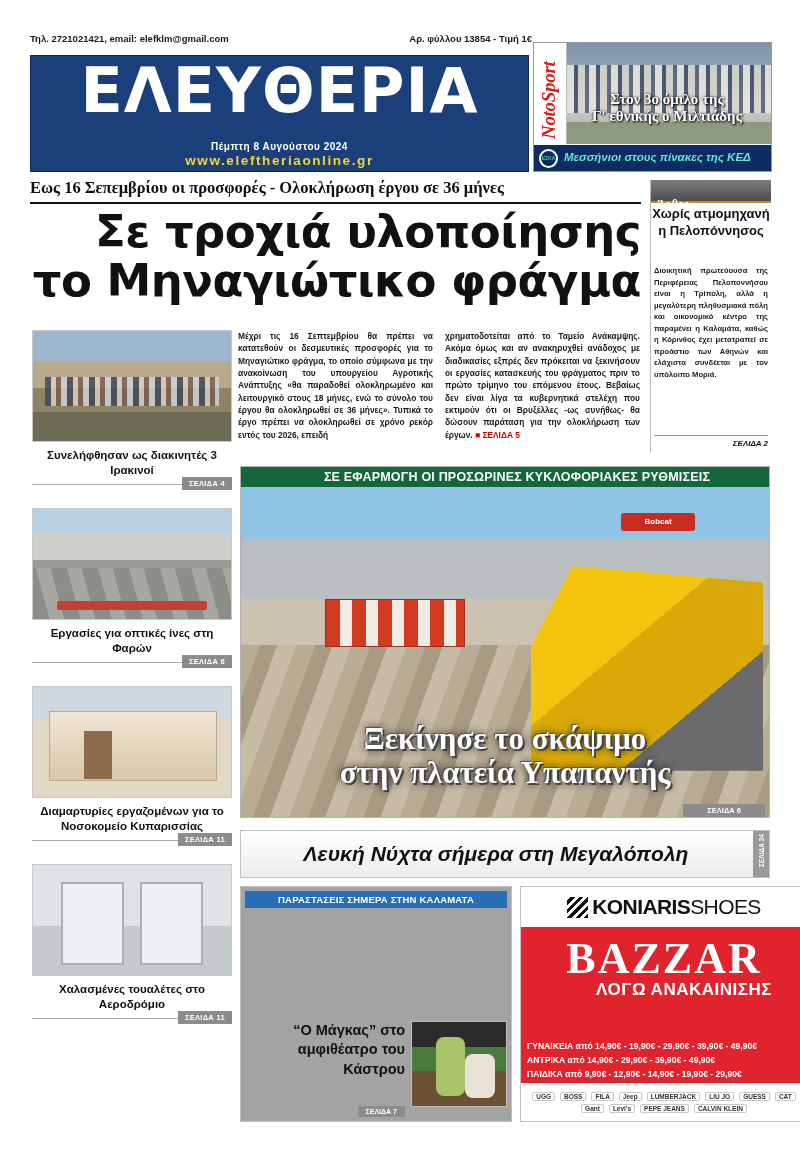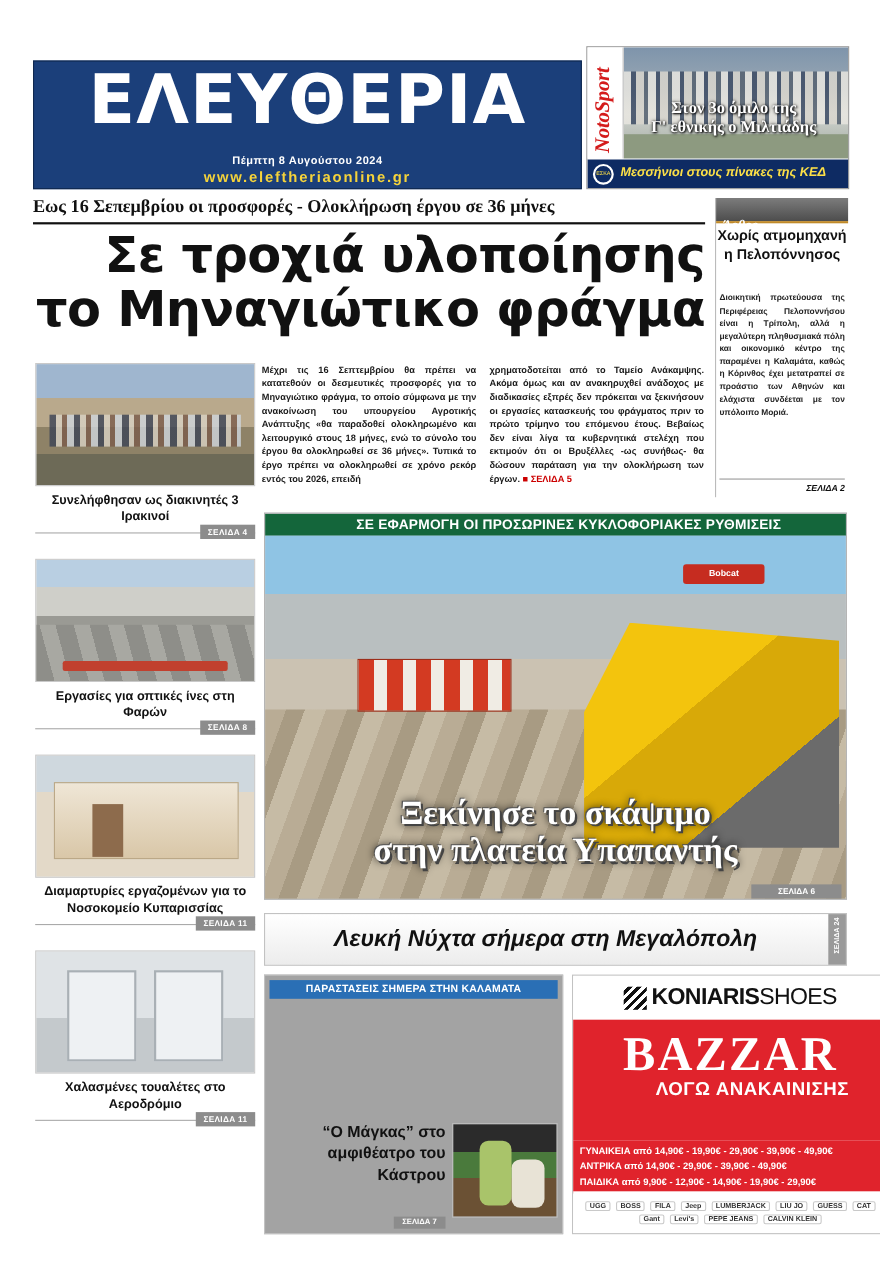--- a/index.html
+++ b/index.html
@@ -23,21 +23,21 @@
   .sb-rail{position:absolute;left:0;top:0;width:32px;height:101px;background:#ffffff;border-right:1px solid #bbb;}
   .sb-rail span{position:absolute;left:-35px;top:35px;width:100px;transform:rotate(-90deg);
     font-family:"Liberation Serif",serif;font-weight:bold;font-style:italic;font-size:19px;color:#d41b1b;letter-spacing:-.3px;}
   .sb-photo{position:absolute;left:33px;top:0;right:0;height:101px;
      background:linear-gradient(#7e94ab,#9aa8b4 38%,#cfd3cf 60%,#9fa79c 100%);overflow:hidden;}
   .sb-crowd{position:absolute;left:0;top:22px;width:100%;height:48px;
      background:repeating-linear-gradient(90deg,#e8e6e0 0 7px,#3b4a63 7px 11px,#d8d5cd 11px 18px,#54606f 18px 22px);opacity:.85;}
   .sb-grass{position:absolute;left:0;bottom:0;width:100%;height:22px;background:#8d9a80;}
   .sb-text{position:absolute;left:33px;top:48px;right:4px;text-align:center;color:#fff;
      font-family:"Liberation Serif",serif;font-weight:bold;font-size:15px;line-height:1.15;text-shadow:1px 1px 2px #000,0 0 3px #000;}
-  .sb-strip{position:absolute;left:0;bottom:0;width:263px;height:26px;background:#0e2b63;color:#fde047;}
+  .sb-strip{position:absolute;left:0;bottom:0;width:263px;height:26px;background:#0e2b63;color:#5eead4;}
   .sb-strip .logo{position:absolute;left:5px;top:4px;width:19px;height:19px;border-radius:50%;border:2px solid #fff;
      font-size:5px;text-align:center;line-height:8px;padding-top:3px;box-sizing:border-box;}
   .sb-strip .txt{position:absolute;left:30px;top:6px;right:4px;font-style:italic;font-weight:bold;font-size:11.5px;}
 
   
   .kicker{position:absolute;left:30px;top:178px;width:611px;height:24px;border-bottom:2px solid #111;}
   .kicker span{font-weight:bold;font-size:16.5px;font-family:"Liberation Serif",serif;}
 
   
   .headline{position:absolute;left:30px;top:208px;width:611px;text-align:right;
@@ -137,20 +137,24 @@
   .sa-prow{font-size:8.6px;font-weight:bold;line-height:1.65;white-space:nowrap;}
   .sa-brands{position:absolute;left:0;bottom:0;width:100%;height:38px;background:#fff;
      display:flex;flex-wrap:wrap;align-content:center;justify-content:center;gap:3px 5px;padding:2px 4px;box-sizing:border-box;}
   .sa-brands span{font-size:6.5px;font-weight:bold;color:#333;border:1px solid #c9c9c9;border-radius:2px;padding:0 3px;}
 </style>
 </head>
 <body>
 
 <div class="page">
 
+  <div class="topline">
+    <span class="left">Τηλ. 2721021421, email: elefklm@gmail.com</span>
+    <span class="right">Αρ. φύλλου 13854 - Τιμή 1€</span>
+  </div>
 
   <div class="masthead">
     <div class="mh-title">ΕΛΕΥΘΕΡΙΑ</div>
     <div class="mh-date">Πέμπτη 8 Αυγούστου 2024</div>
     <div class="mh-url">www.eleftheriaonline.gr</div>
   </div>
 
   <div class="sportbox">
     <div class="sb-photo">
       <div class="sb-crowd"></div>

